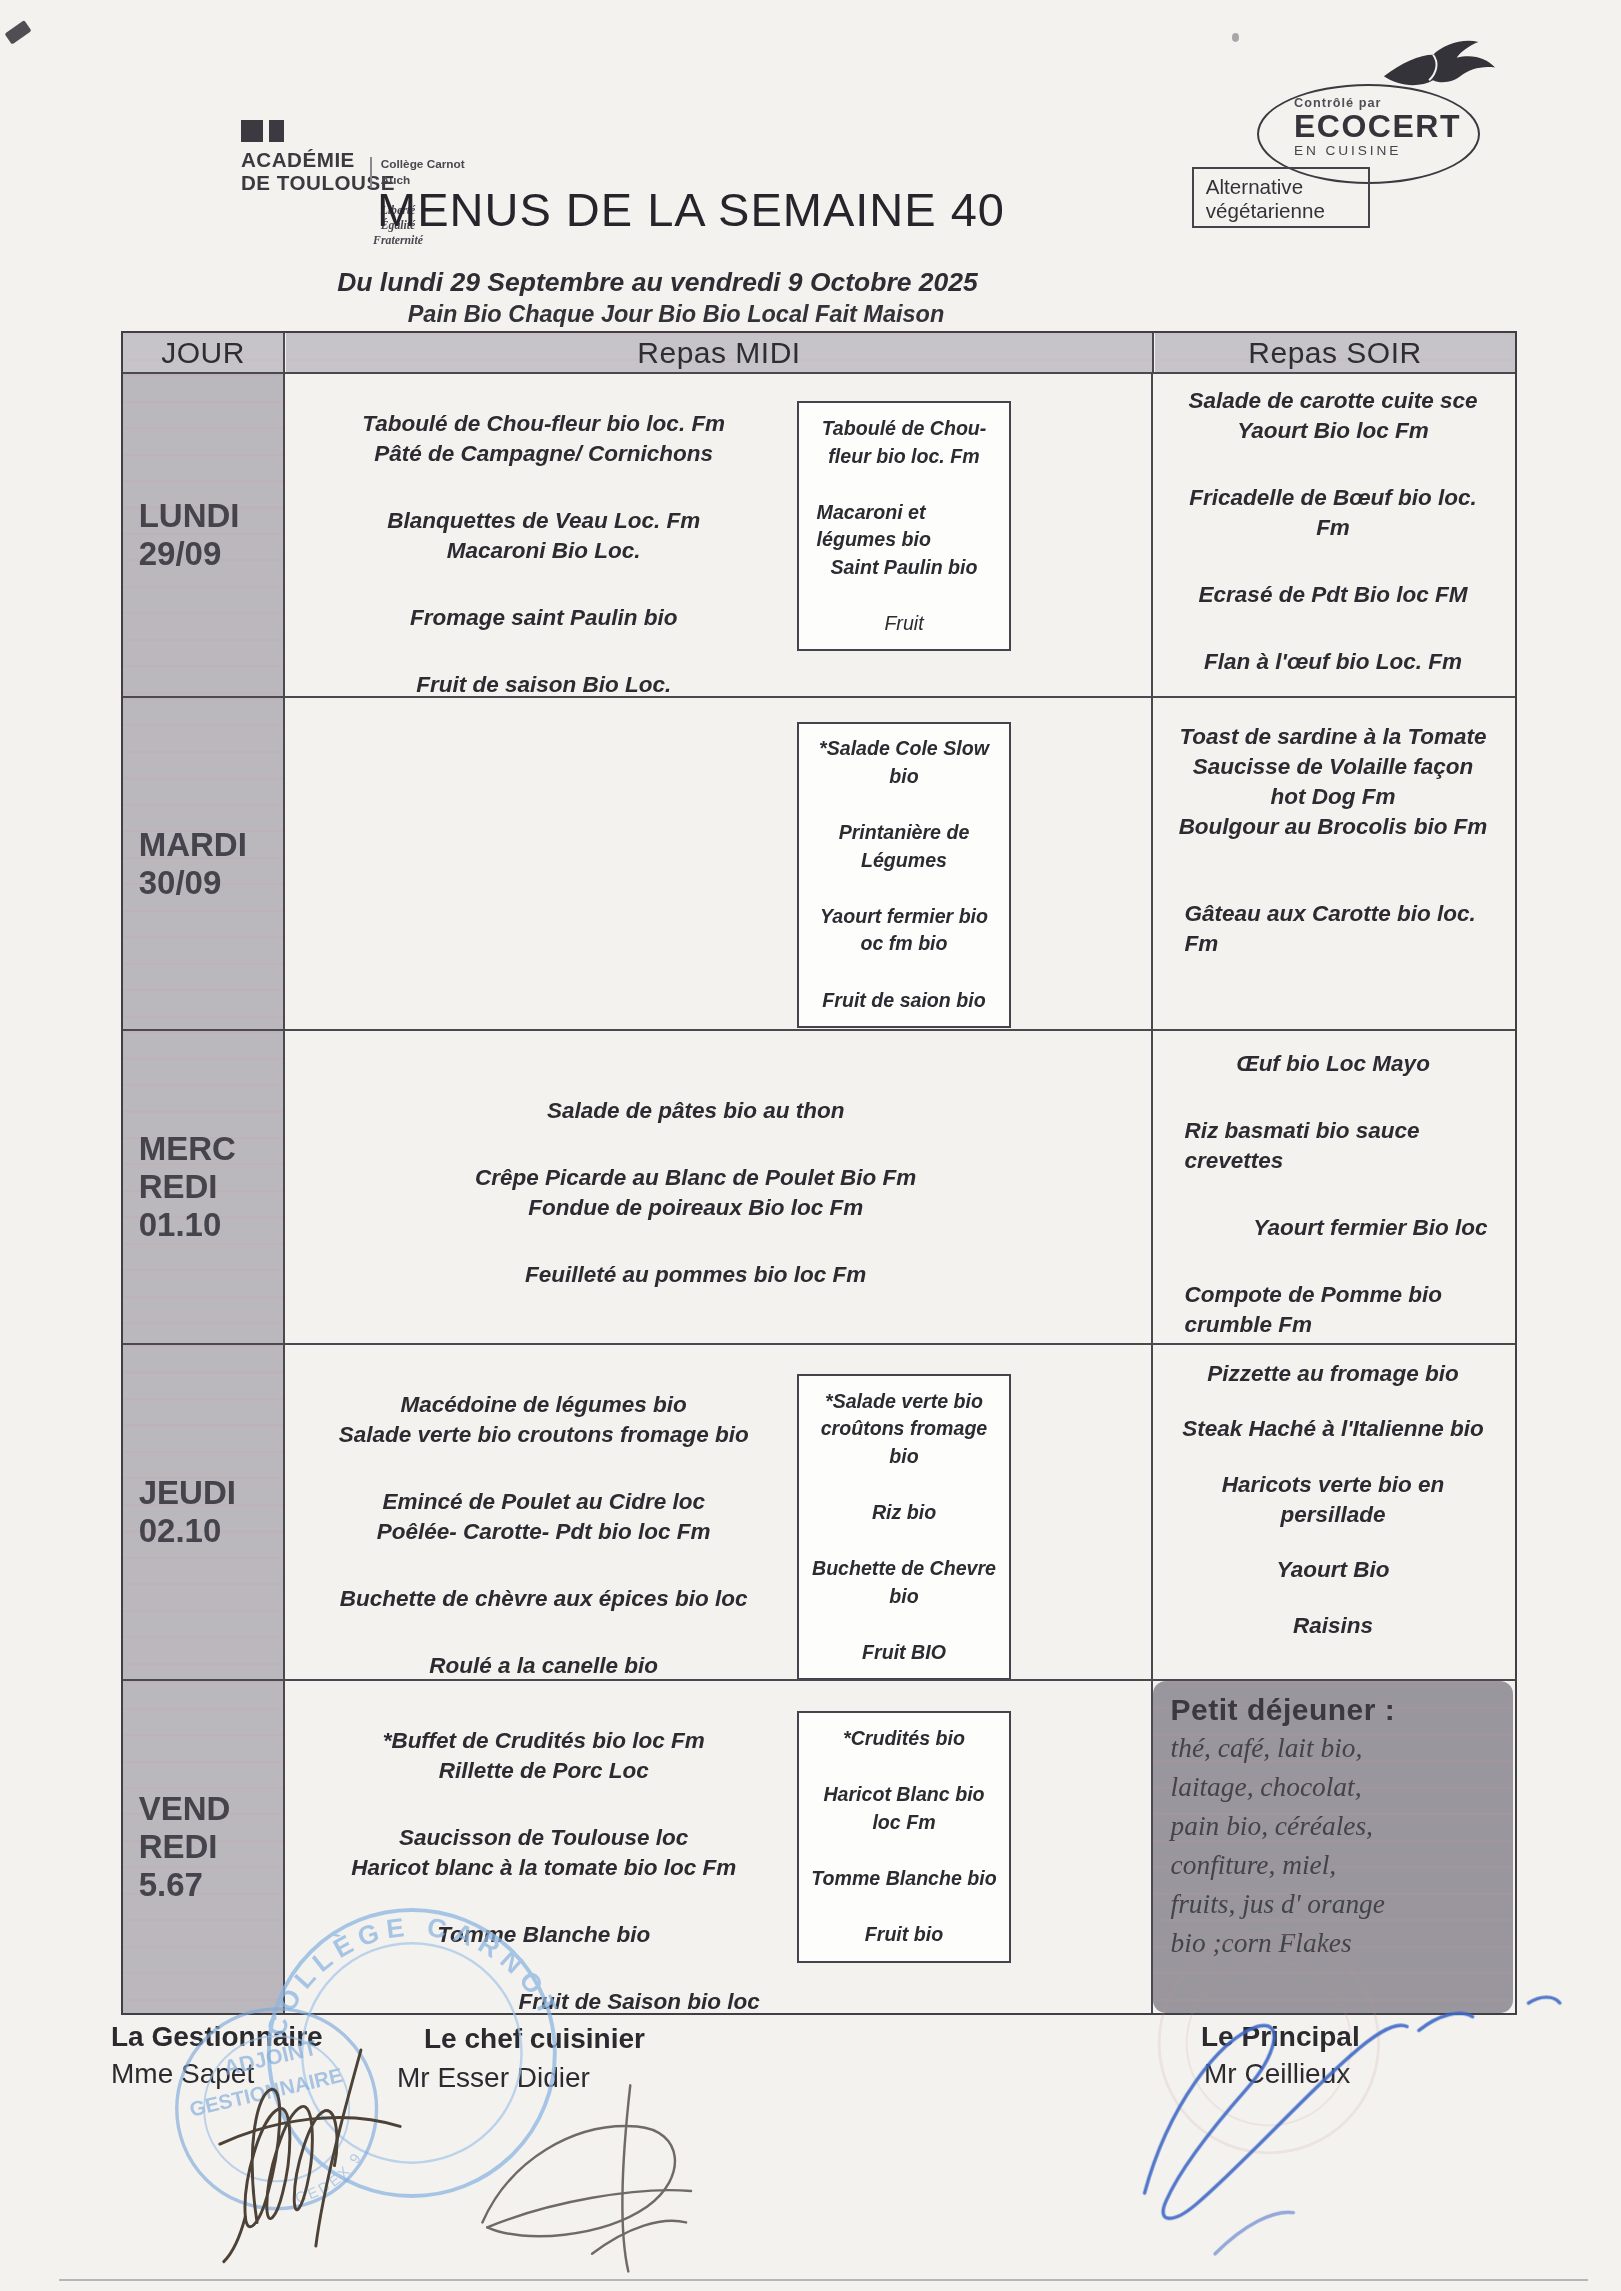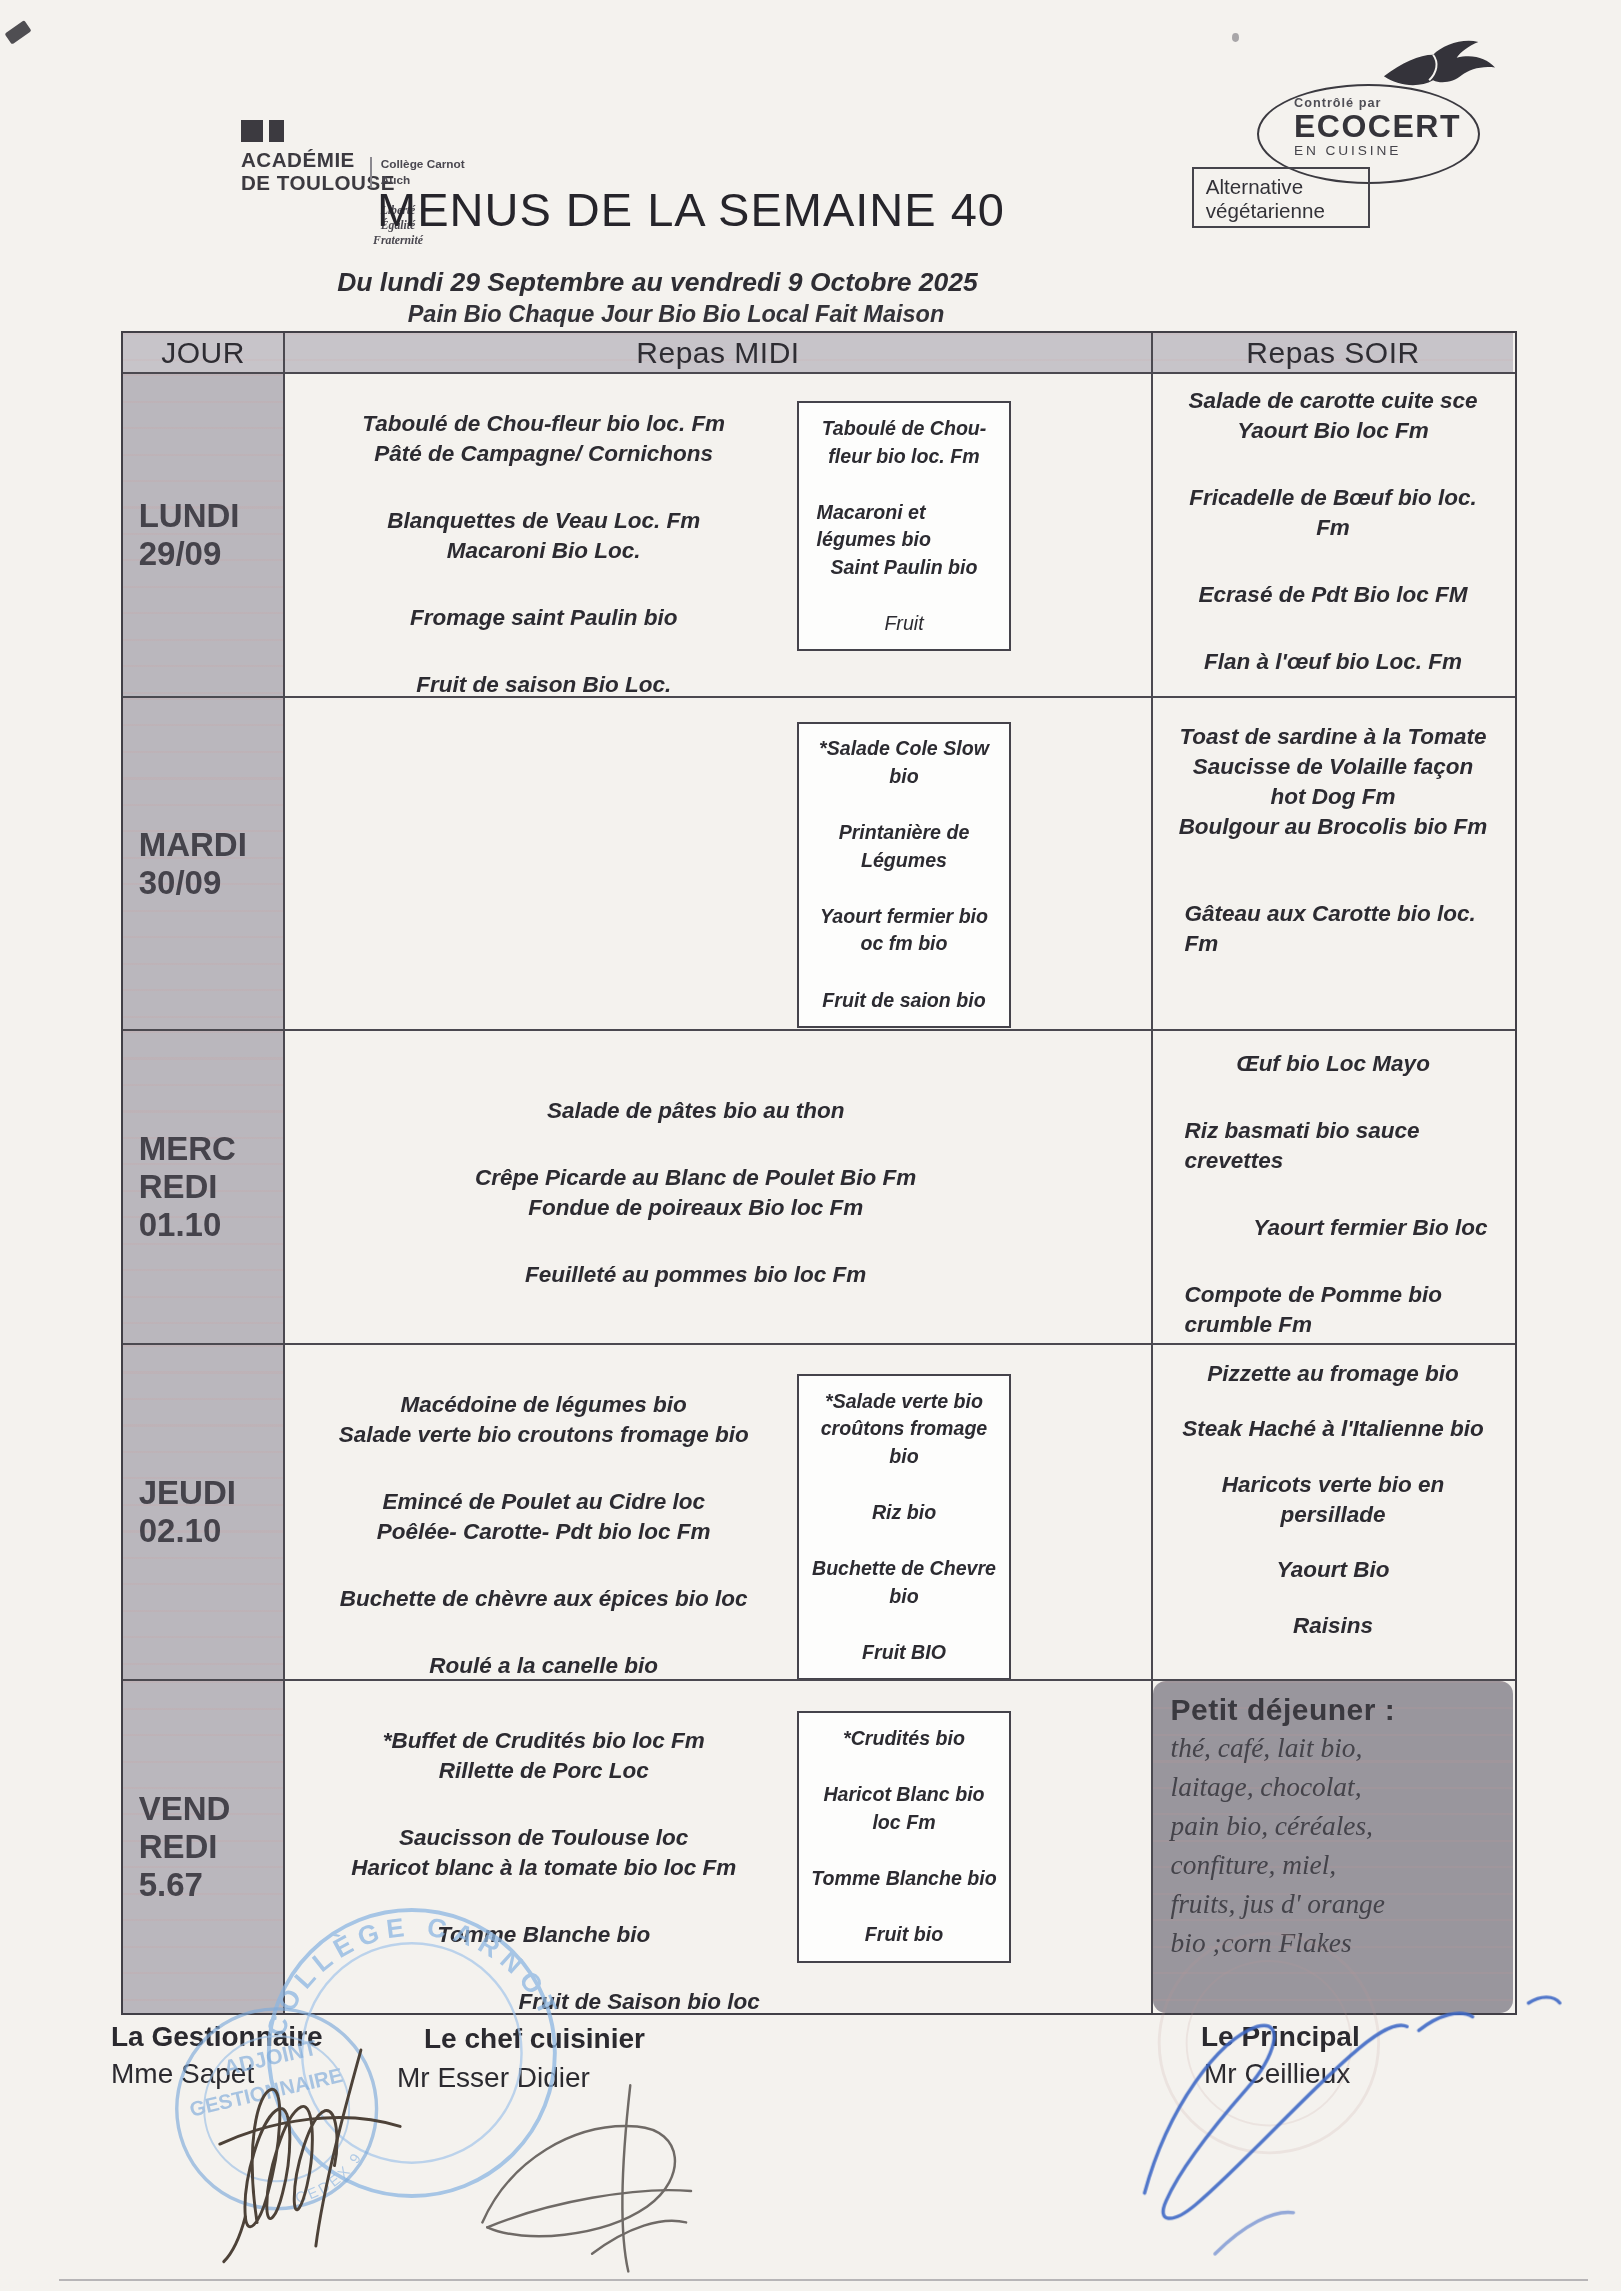--- a/index.html
+++ b/index.html
@@ -29,21 +29,21 @@
            border:2.9px solid #3b3a40;border-radius:50%;box-sizing:border-box;text-align:left;padding:9.8px 0 0 35px;}
   #ecocert .ctrl{font-size:12.7px;font-weight:bold;color:#4f4e55;letter-spacing:1px;}
   #ecocert .big{font-size:32px;font-weight:bold;color:#35343a;letter-spacing:1.5px;line-height:33px;}
   #ecocert .sub{font-size:13.7px;font-weight:normal;color:#45444b;letter-spacing:2.9px;}
   #bird{position:absolute;left:1380px;top:37px;}
   #vegbox{position:absolute;left:1192px;top:167px;width:178px;height:61px;border:2.5px solid #45444b;
           box-sizing:border-box;padding:5.9px 0 0 11.8px;font-size:20.6px;color:#333238;line-height:24.5px;}
   
   #menu-table{position:absolute;left:121px;top:331px;width:1396px;border:2.5px solid #413f46;box-sizing:border-box;}
   .trow{display:flex;width:100%;box-sizing:border-box;border-top:2px solid #4b4950;}
-  .trow.first{border-top:none;}
+  .trow.first{border-top:none;justify-content:space-between;}
   .cell{box-sizing:border-box;overflow:hidden;position:relative;}
   .c-jour{width:162px;border-right:2.5px solid #4b4950;}
   .c-midi{width:868px;border-right:2.5px solid #4b4950;}
   .c-soir{width:360px;}
   .graybg{background:#bab7bd;background-image:repeating-linear-gradient(180deg,
             rgba(210,150,148,.14) 0 2px, rgba(0,0,0,0) 2px 26.5px);}
   .hdr{height:39px;background:#c7c4c9;background-image:repeating-linear-gradient(180deg,
             rgba(210,150,148,.10) 0 2px, rgba(0,0,0,0) 2px 26.5px);
        display:flex;align-items:center;justify-content:center;
        font-size:30px;color:#2e2d33;letter-spacing:0.5px;}

